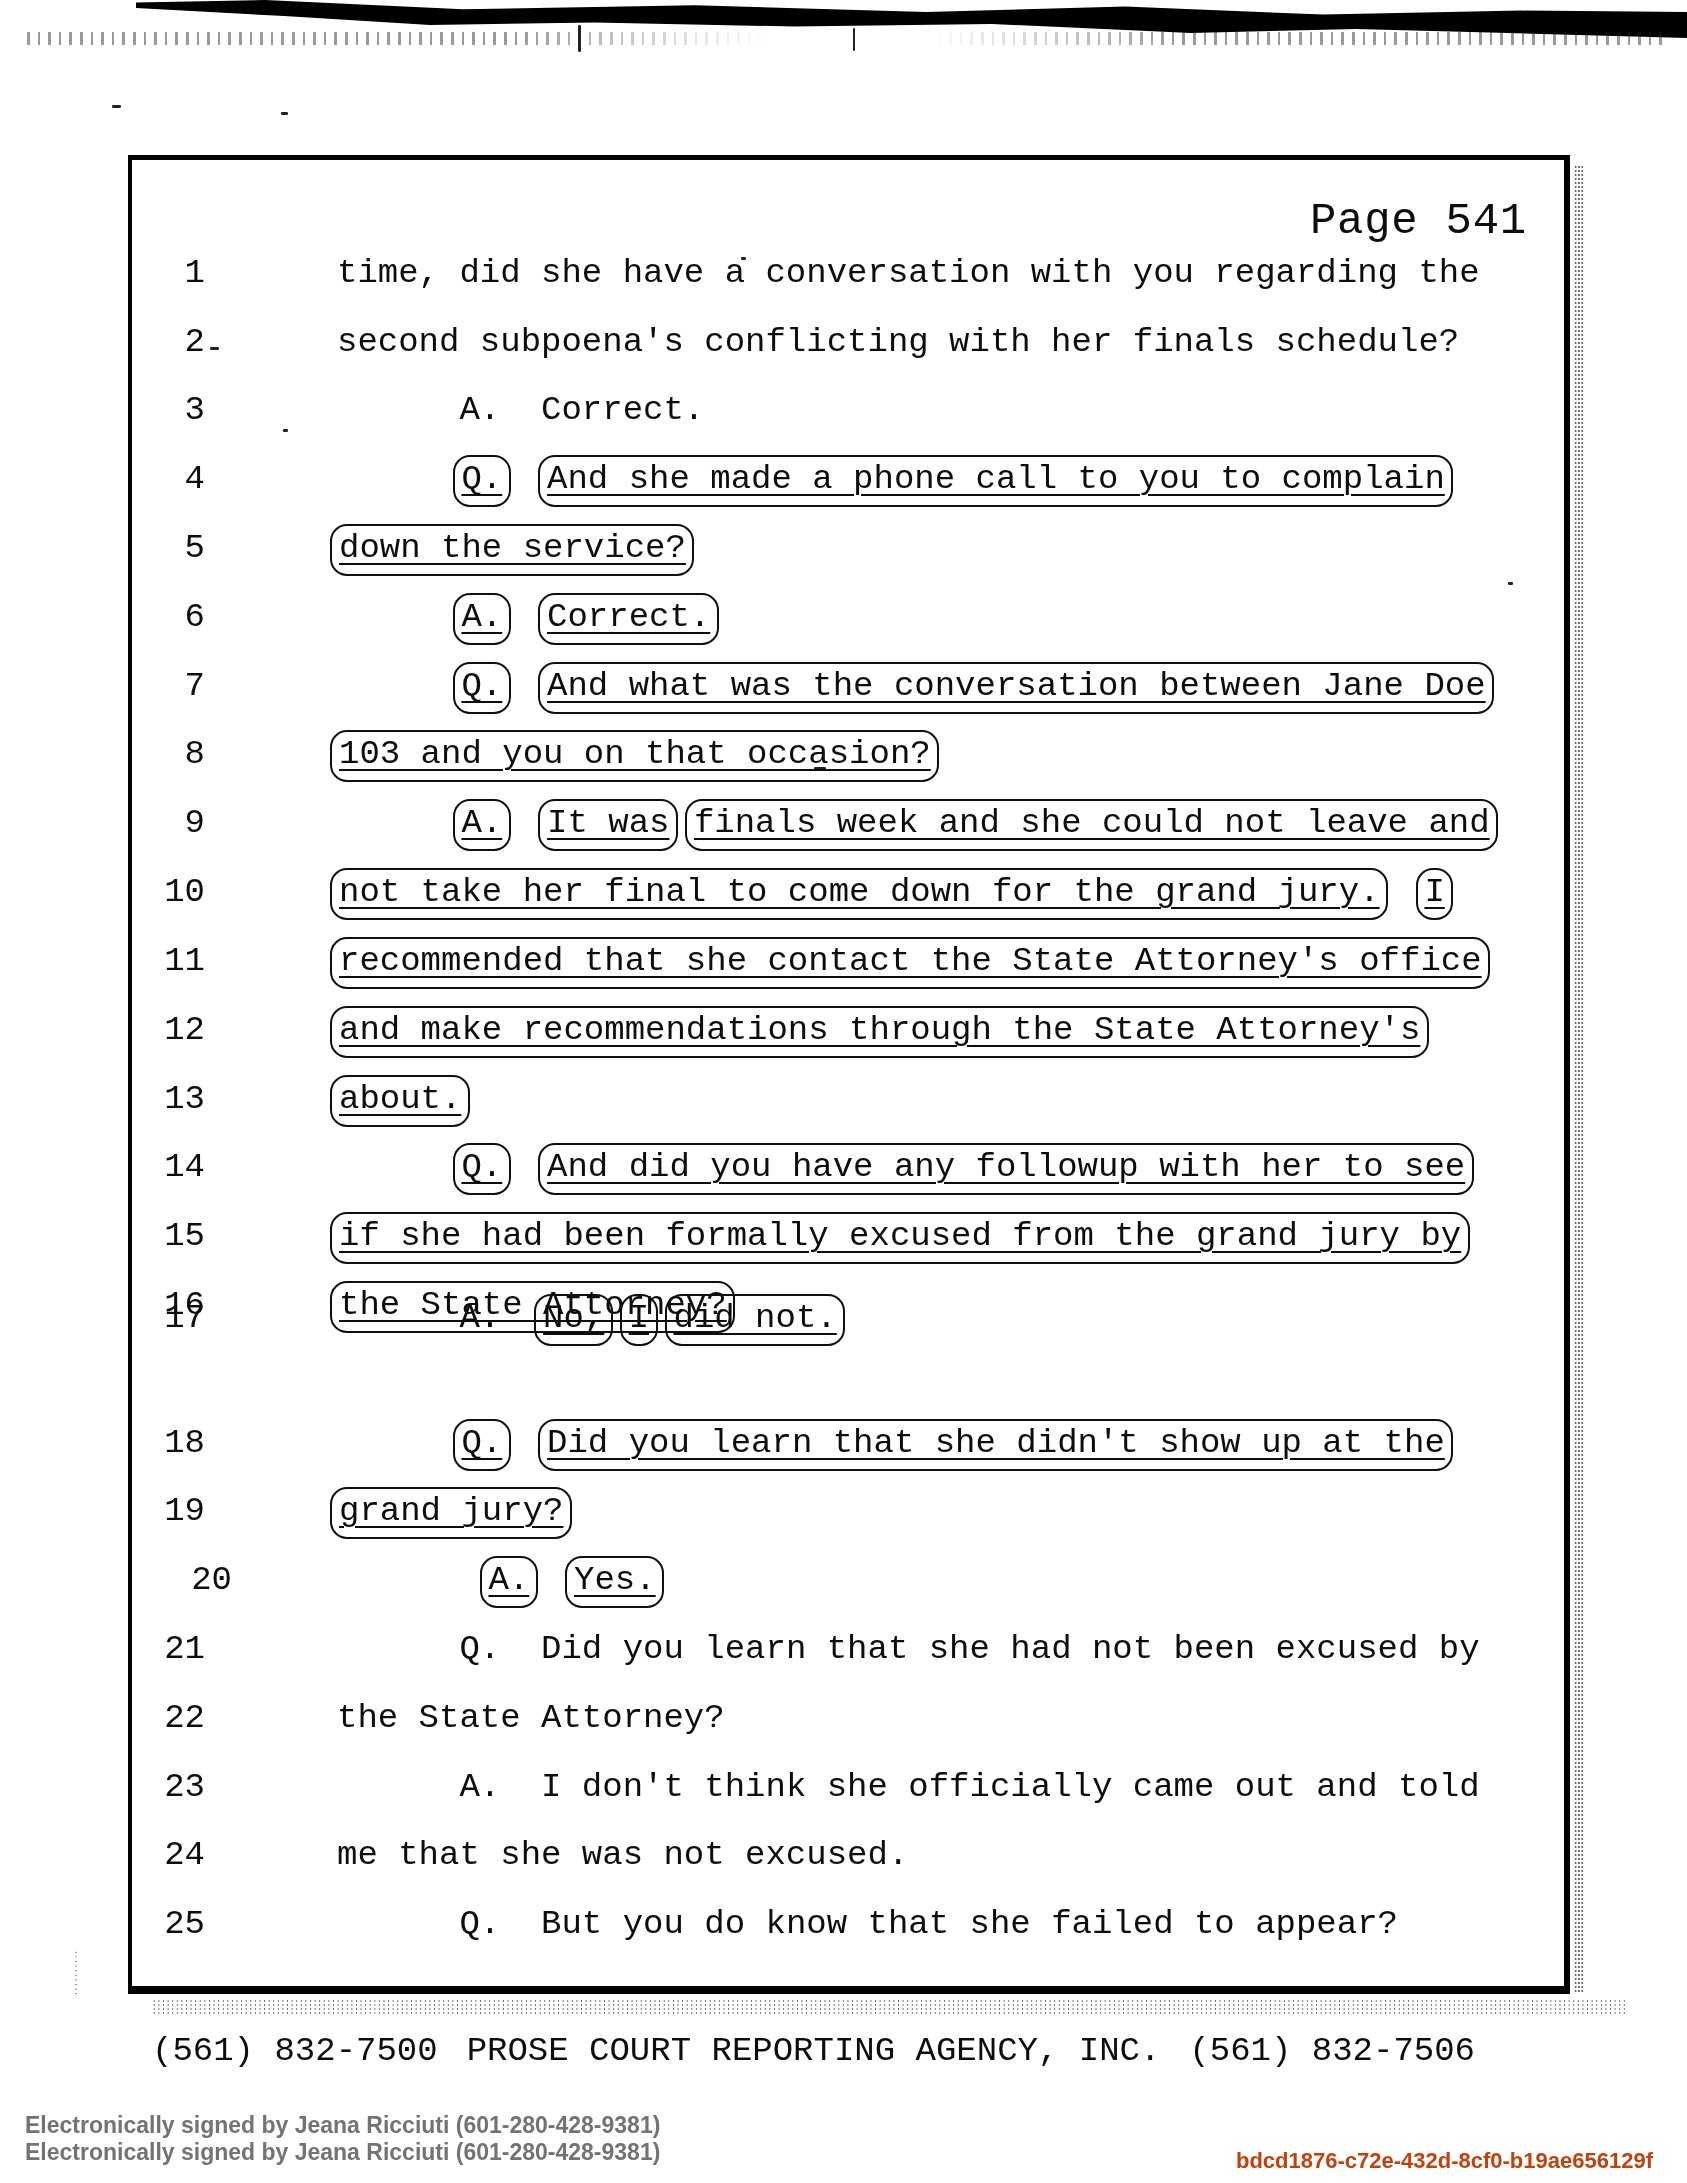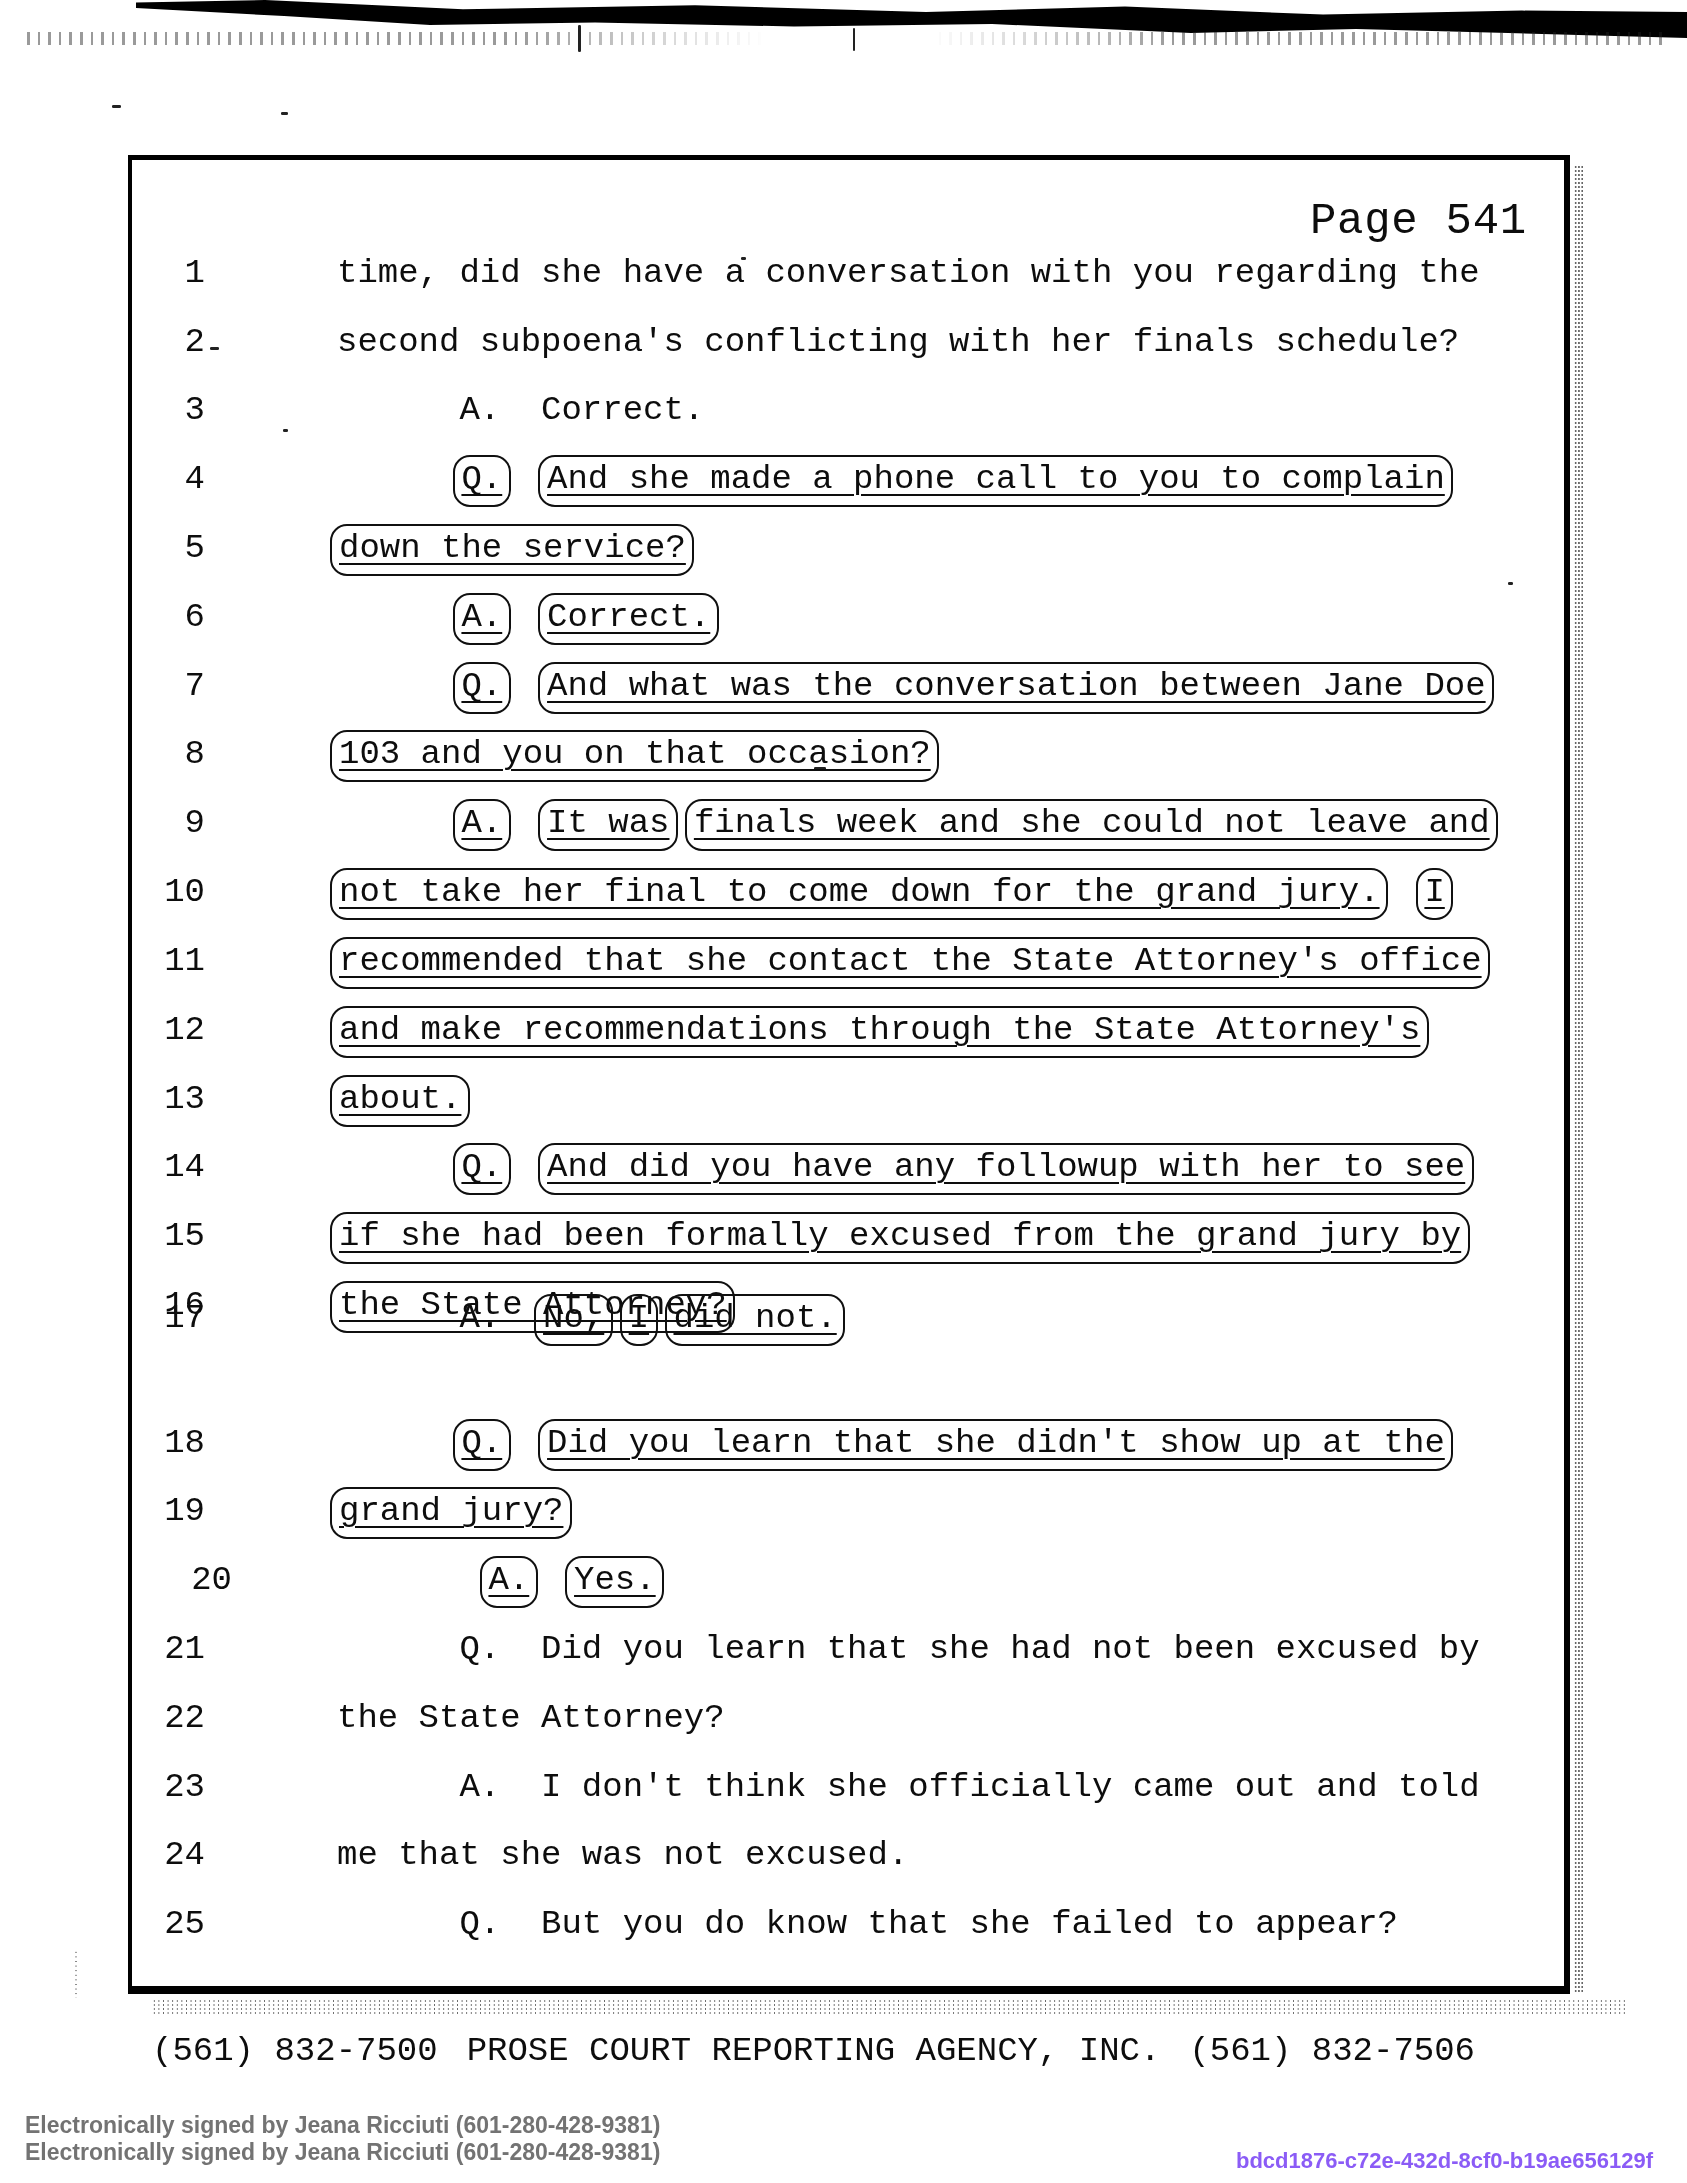--- a/index.html
+++ b/index.html
@@ -37,21 +37,21 @@
   .bubble{border:2px solid #101010;border-radius:17px;
           padding:2.6px 6.6px 6.6px;margin:-2.6px -6.6px -6.6px;
           text-decoration:underline;text-decoration-thickness:2px;text-underline-offset:6px;}
 
   
   .footer-line{position:absolute;left:152px;top:2030px;width:1323px;height:42px;line-height:42px;
     font-size:34px;display:flex;justify-content:space-between;white-space:pre;}
   .sig-block{position:absolute;left:25px;top:2112px;font-family:"Liberation Sans",sans-serif;
     font-weight:bold;font-size:23px;line-height:27px;color:#737373;}
   .doc-id{position:absolute;right:34px;top:2148px;font-family:"Liberation Sans",sans-serif;
-    font-weight:bold;font-size:22px;color:#8b5cf6;}
+    font-weight:bold;font-size:22px;color:#c2410c;}
 </style>
 </head>
 <body>
 
 <div class="scan-top"></div>
 <div class="scan-top-dots"></div>
 <div class="scan-right"></div>
 <div class="scan-bottom"></div>
 <div class="scan-left-dots"></div>
 <div class="speck" style="left:112px;top:105px;width:9.3px;height:2.6px"></div>

